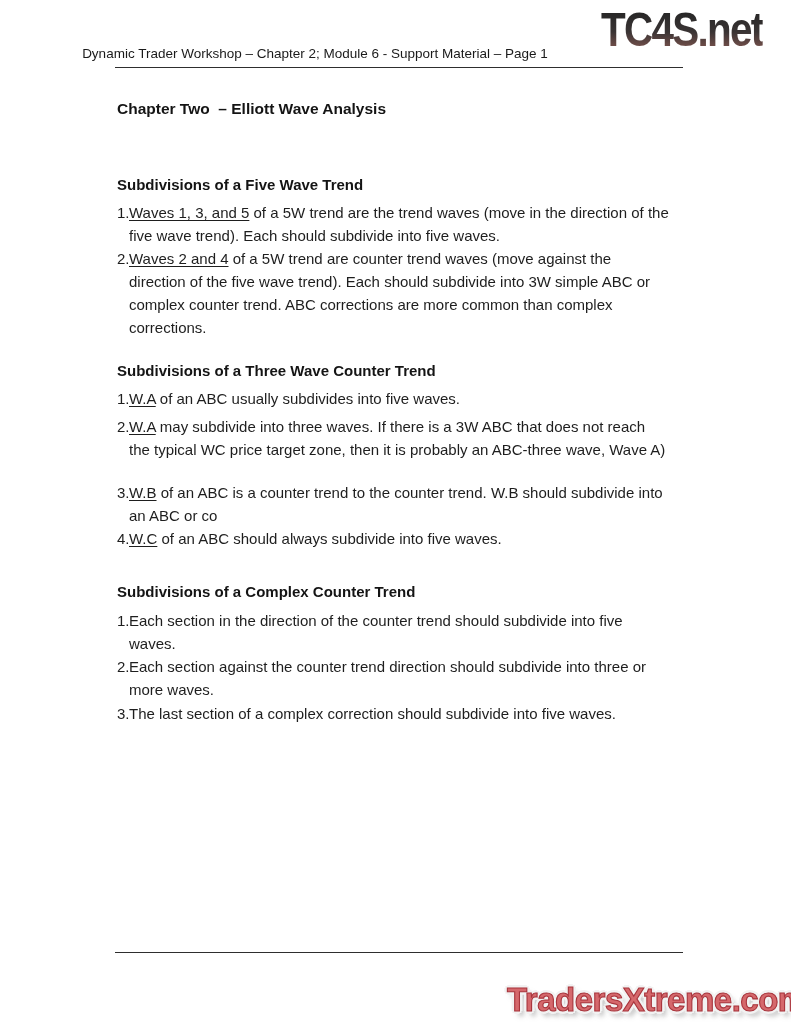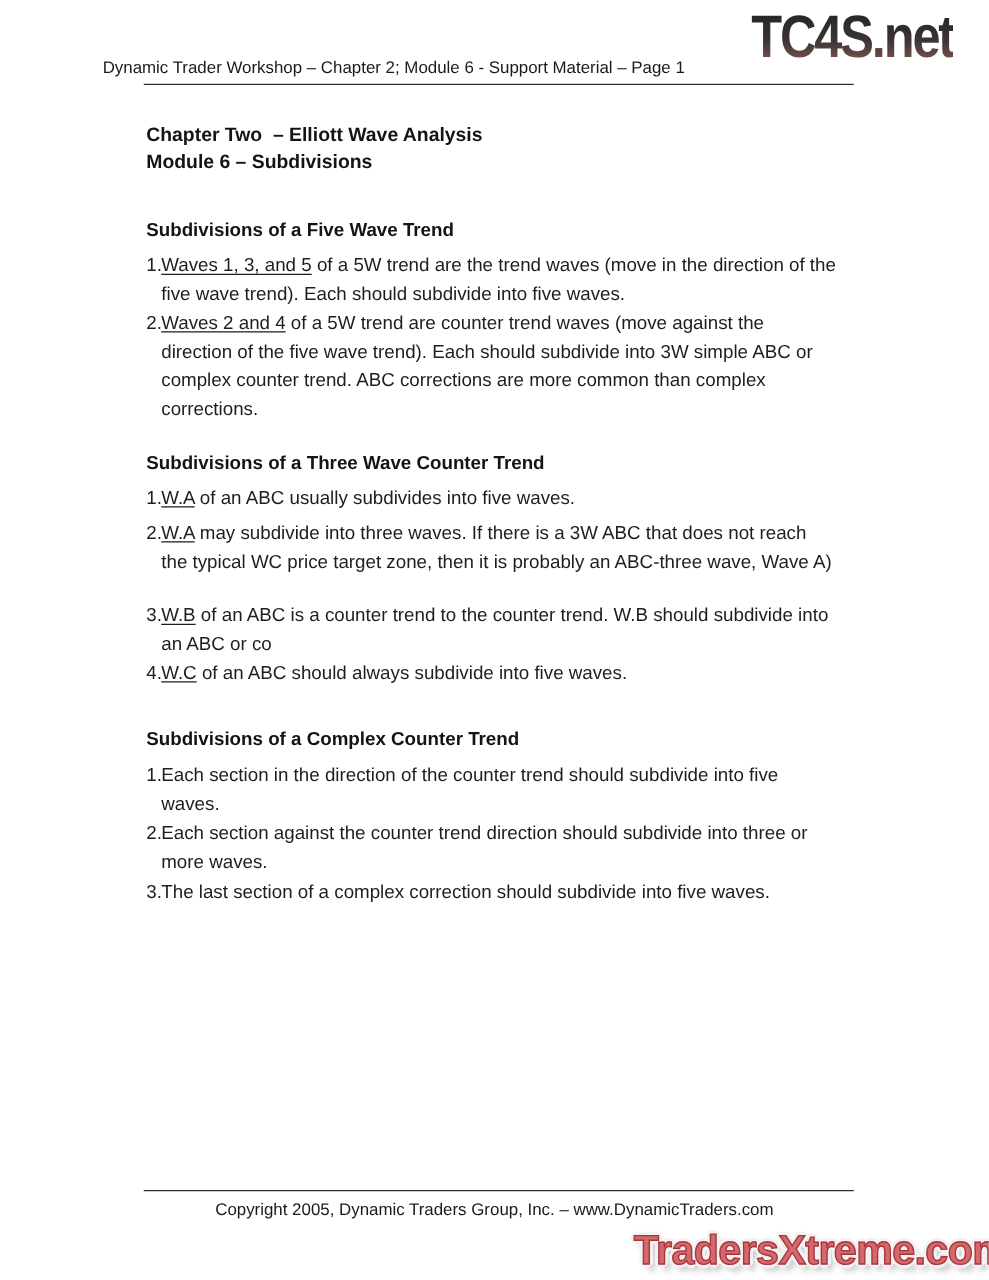--- a/index.html
+++ b/index.html
@@ -69,21 +69,20 @@
 <body>
 
 <div class="page">
 
   <div class="tc4s">TC4S.net</div>
 
   <div class="header-text">Dynamic Trader Workshop – Chapter 2; Module 6 - Support Material – Page 1</div>
   <div class="rule rule-top"></div>
 
   <div class="h chapter">Chapter Two &nbsp;– Elliott Wave Analysis</div>
-  <div class="h module">Module 6 – Subdivisions</div>
 
   <div class="h sec" style="top:176px">Subdivisions of a Five Wave Trend</div>
 
   <div class="item" style="top:201px">
     <span class="num">1.</span>
     <span class="txt"><span class="u">Waves 1, 3, and 5</span><span> of a 5W trend are the trend waves (move in the direction of the five wave trend). Each should subdivide into five waves.</span></span>
   </div>
 
   <div class="item" style="top:247px">
     <span class="num">2.</span>
@@ -124,17 +123,16 @@
     <span class="txt"><span>Each section against the counter trend direction should subdivide into three or more waves.</span></span>
   </div>
 
   <div class="item" style="top:702px">
     <span class="num">3.</span>
     <span class="txt"><span>The last section of a complex correction should subdivide into five waves.</span></span>
   </div>
 
 
   <div class="rule rule-bottom"></div>
-  <div class="footer-text">Copyright 2005, Dynamic Traders Group, Inc. – www.DynamicTraders.com</div>
 
   <div class="txtreme">TradersXtreme.com</div>
 
 </div>
 
 </body></html>

